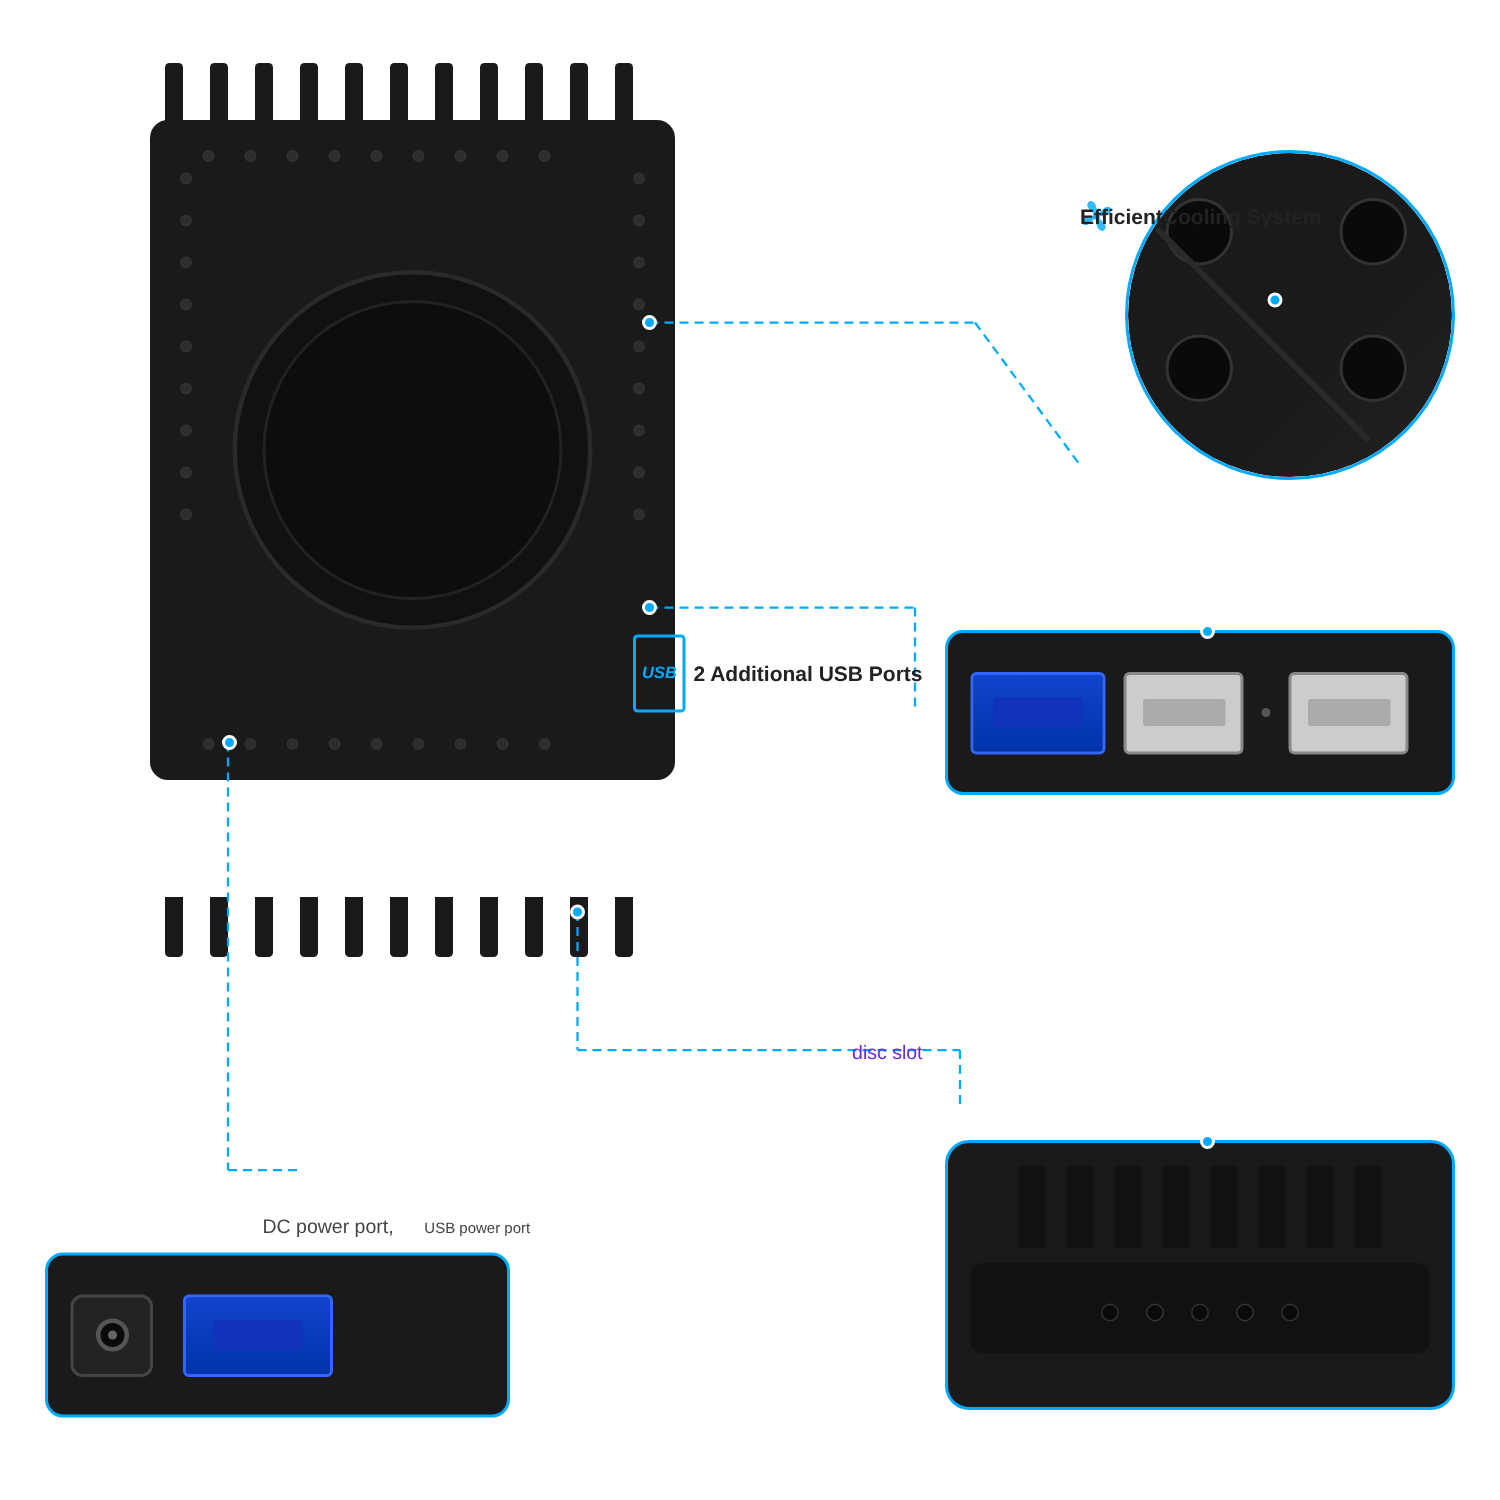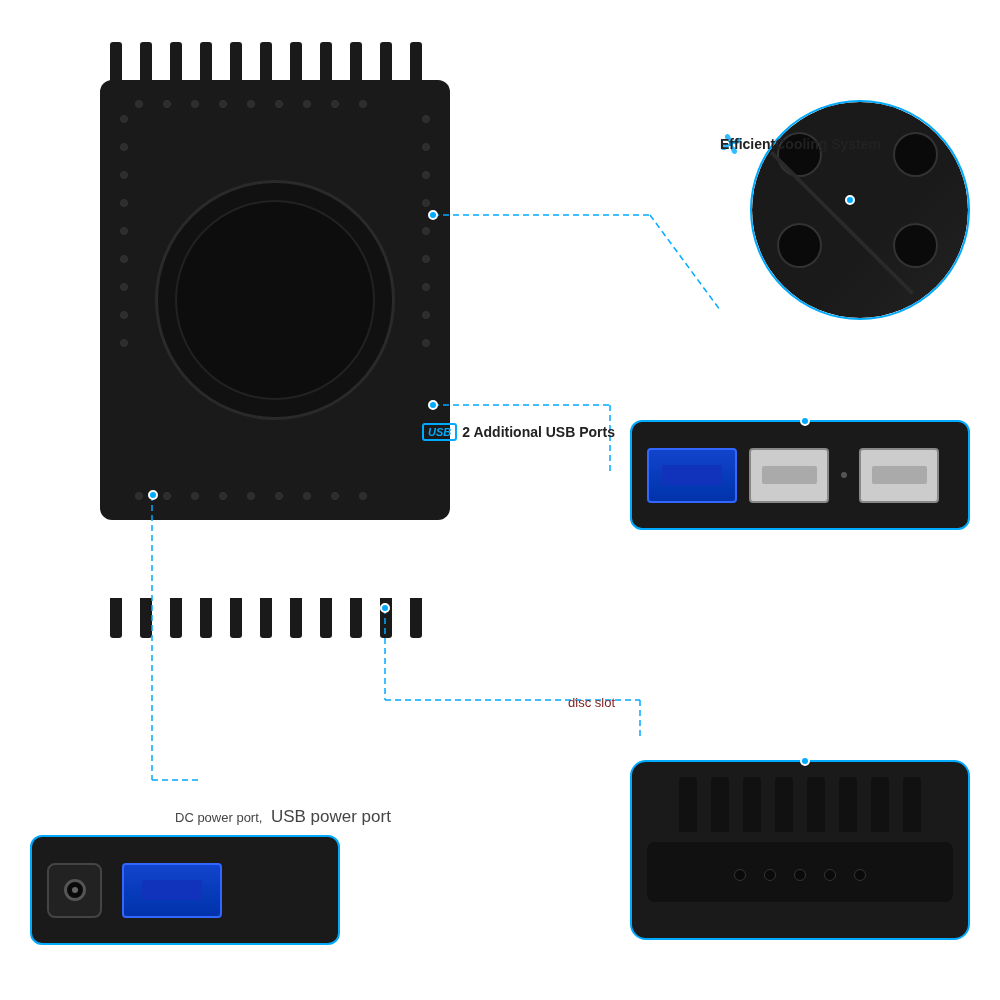--- a/index.html
+++ b/index.html
@@ -314,21 +314,21 @@
       color: #222;
     }
 
     
     .usb-badge {
       display: inline-block;
       border: 2px solid #00aaff;
       color: #00aaff;
       font-size: 11px;
       font-weight: 700;
-      padding: 1px 4px;
+      padding: 18px 4px;
       border-radius: 3px;
       font-style: italic;
       margin-right: 5px;
     }
 
     
     .panel-dot {
       position: absolute;
       width: 10px;
       height: 10px;
@@ -522,32 +522,32 @@
       <div class="disc-hole"></div>
       <div class="disc-hole"></div>
       <div class="disc-hole"></div>
       <div class="disc-hole"></div>
       <div class="disc-hole"></div>
     </div>
   </div>
 </div>
 
 <div style="position:absolute; top:693px; right:385px; z-index:20;">
-  <span class="label-text" style="position:static; font-size:13px; color:#7f1d1d;">disc slot</span>
+  <span class="label-text" style="position:static; font-size:13px; color:#6d28d9;">disc slot</span>
 </div>
 
 <div class="power-callout">
 
   <div class="dc-port">
     <div class="dc-inner">
       <div class="dc-pin"></div>
     </div>
   </div>
 
   <div class="power-usb">
     <div class="usb-slot" style="background:#1133bb;"></div>
   </div>
 </div>
 
 <div style="position:absolute; bottom:173px; left:175px; z-index:20; white-space:nowrap;">
   <span class="label-text" style="position:static; font-size:13px; color:#444;margin-top:24px;">DC power port,</span>
-  <span class="label-text" style="position:static; font-size:17px; color:#444; margin-left:4px;">USB power port</span>
+  <span class="label-text" style="position:static; font-size:10px; color:#444; margin-left:16px;">USB power port</span>
 </div>
 
 </body></html>

